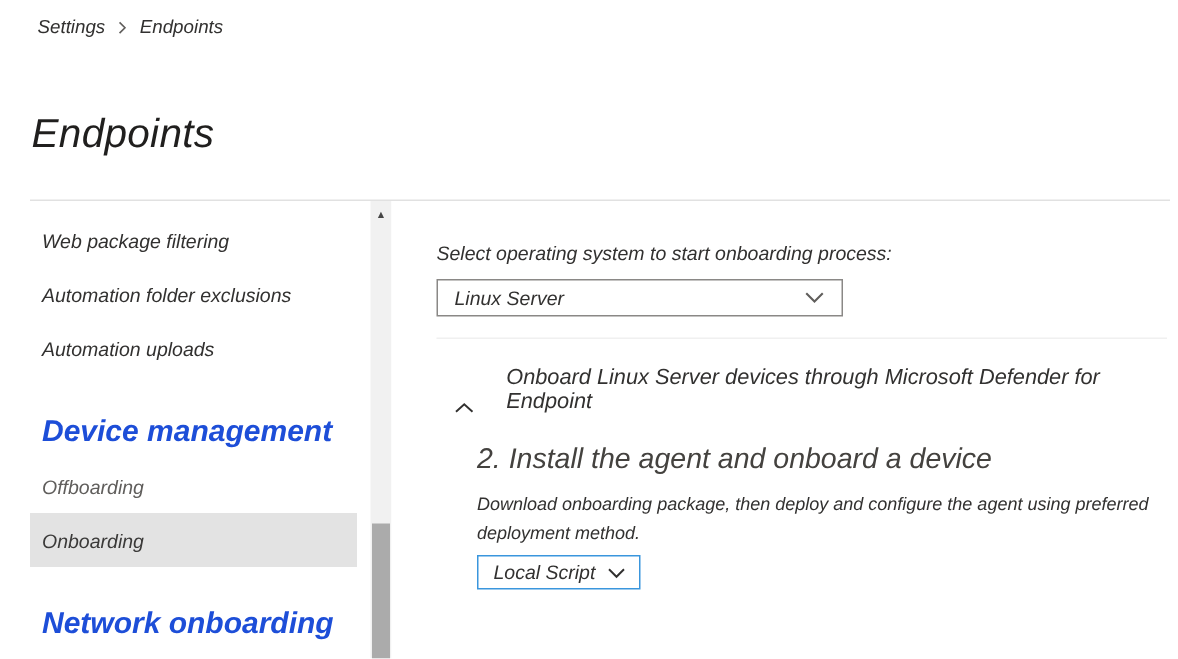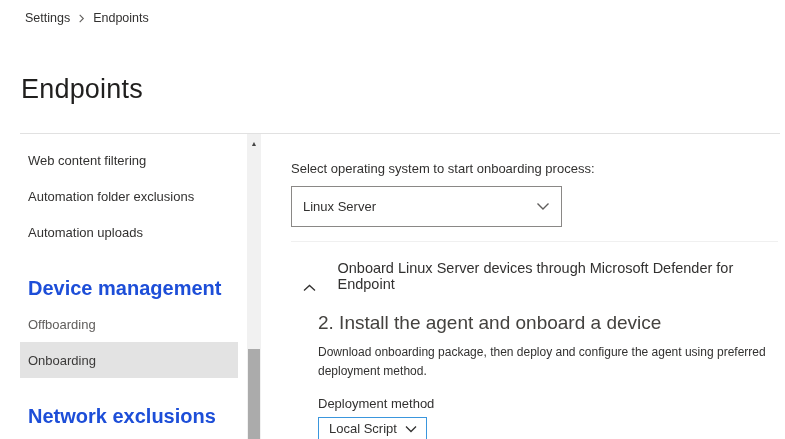--- a/index.html
+++ b/index.html
@@ -1,19 +1,19 @@
 <!DOCTYPE html>
 <html><head>
 <meta charset="utf-8">
 <style>
   * { margin: 0; padding: 0; box-sizing: border-box; }
   html, body { width: 785px; height: 439px; background: #ffffff; overflow: hidden; }
   body { font-family: "Liberation Sans", "DejaVu Sans", sans-serif; color: #323130; }
 
-  .screen { position: relative; width: 785px; height: 439px; background: #fff; }
+  .screen { position: relative; width: 785px; height: 439px; background: #fff; font-style: italic; }
 
   
   .breadcrumb { position: absolute; top: 11px; left: 25px; display: flex; align-items: center; gap: 7px; font-size: 12.5px; color: #323130; }
   .breadcrumb .crumb { cursor: pointer; }
   .breadcrumb svg { display: block; }
 
   
   .page-title { position: absolute; top: 74px; left: 21px; font-size: 27px; font-weight: 400; color: #201f1e; letter-spacing: 0.2px; }
 
   
@@ -29,21 +29,21 @@
 
   
   .scrollbar { position: absolute; top: 0; left: 227px; width: 14px; bottom: 0; background: #f1f1f1; }
   .scroll-arrow { position: absolute; top: 2px; left: 0; width: 14px; height: 14px; display: flex; align-items: center; justify-content: center; font-size: 7px; color: #464646; cursor: pointer; }
   .scroll-thumb { position: absolute; top: 215px; bottom: 0; left: 1px; width: 12px; background: #ababab; cursor: pointer; }
 
   
   .main { position: absolute; top: 0; left: 241px; right: 0; bottom: 0; padding: 27px 2px 0 30px; background: #fff; }
 
   .os-label { font-size: 13px; color: #323130; }
-  .os-select { margin-top: 10px; width: 271px; height: 41px; border: 1px solid #8a8886; background: #fff; display: flex; align-items: center; justify-content: space-between; padding: 0 11px; font-size: 13px; color: #323130; cursor: pointer; }
+  .os-select { margin-top: 10px; width: 271px; height: 25px; border: 1px solid #8a8886; background: #fff; display: flex; align-items: center; justify-content: space-between; padding: 0 11px; font-size: 13px; color: #323130; cursor: pointer; }
   .os-select svg { display: block; }
 
   .divider { margin-top: 14px; height: 1px; background: #f0f0f0; }
 
   .accordion-row { margin-top: 18px; display: flex; align-items: flex-end; }
   .accordion-chevron { margin-left: 12px; width: 14px; display: flex; align-items: center; justify-content: center; cursor: pointer; }
   .accordion-title { margin-left: 21px; font-size: 14.5px; color: #323130; }
 
   .step { margin-left: 27px; }
   .step-title { margin-top: 20px; font-size: 19px; font-weight: 400; color: #44423f; }
@@ -66,27 +66,27 @@
         </svg>
     </span>
     <span class="crumb">Endpoints</span>
   </div>
 
   <h1 class="page-title">Endpoints</h1>
 
   <div class="content">
 
     <nav class="sidebar">
-      <div class="nav-item">Web content filtering</div>
+      <div class="nav-item">Web package filtering</div>
       <div class="nav-item">Automation folder exclusions</div>
       <div class="nav-item">Automation uploads</div>
       <div class="nav-header">Device management</div>
       <div class="nav-item muted">Offboarding</div>
       <div class="nav-item selected">Onboarding</div>
-      <div class="nav-header">Network exclusions</div>
+      <div class="nav-header">Network onboarding</div>
     </nav>
 
     <div class="scrollbar">
       <div class="scroll-arrow">▲</div>
       <div class="scroll-thumb"></div>
     </div>
 
     <main class="main">
 
       <div class="os-label">Select operating system to start onboarding process:</div>
@@ -108,21 +108,20 @@
               <polyline points="1,6.5 6.5,1.5 12,6.5" fill="none" stroke="#323130" stroke-width="1.3"></polyline>
             </svg>
         </span>
         <span class="accordion-title">Onboard Linux Server devices through Microsoft Defender for Endpoint</span>
       </div>
 
       <div class="step">
         <h2 class="step-title">2. Install the agent and onboard a device</h2>
         <p class="step-desc">Download onboarding package, then deploy and configure the agent using preferred deployment method.</p>
 
-        <div class="deploy-label">Deployment method</div>
         <div class="deploy-select">
           <span>Local Script</span>
           <span>
             <svg width="12" height="8" viewBox="0 0 12 8">
                 <polyline points="1,1.5 6,6.5 11,1.5" fill="none" stroke="#323130" stroke-width="1.3"></polyline>
               </svg>
           </span>
         </div>
 
         

